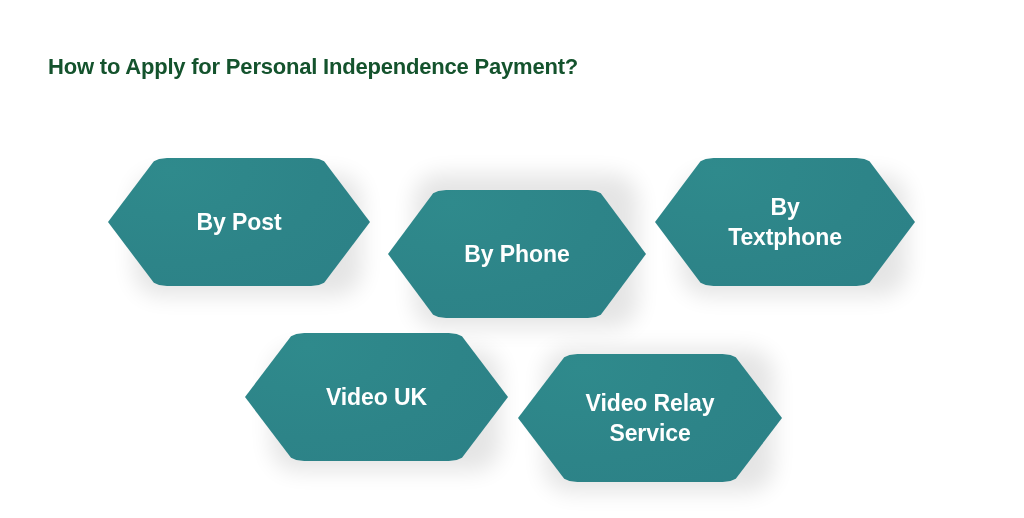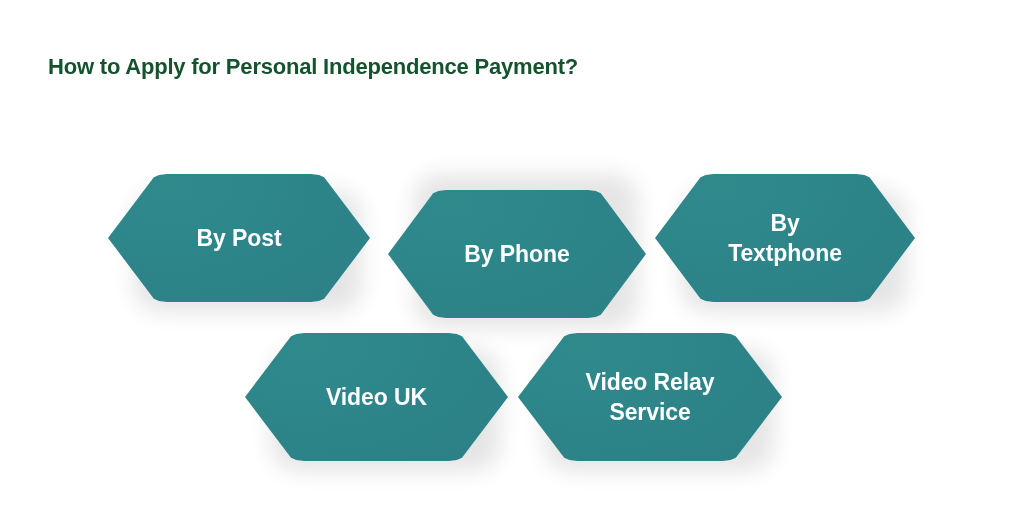--- a/index.html
+++ b/index.html
@@ -33,21 +33,21 @@
     font-weight: 700;
     letter-spacing: -0.2px;
     color: #14532d;
     white-space: nowrap;
   }
 
   
   .row {
     position: absolute;
     display: flex;
-    align-items: center;
+    align-items: flex-start;
   }
   .row-one {
     left: 108px;
     top: 158px;
   }
   .row-two {
     left: 245px;
     top: 333px;
   }
 
@@ -107,21 +107,21 @@
     letter-spacing: -0.1px;
     text-align: center;
     white-space: pre-line;
   }
 
   
   .hex-post       { width: 262px; }
   .hex-phone      { width: 258px; margin-top: 32px; }
   .hex-textphone  { width: 260px; }
   .hex-relayuk    { width: 263px; }
-  .hex-videorelay { width: 264px; }
+  .hex-videorelay { width: 264px; margin-top: 21px; }
 
   .gap-18 { width: 18px; }
   .gap-9  { width: 9px; }
   .gap-10 { width: 10px; }
 </style>
 </head>
 <body>
 
 <div class="infographic">
 

